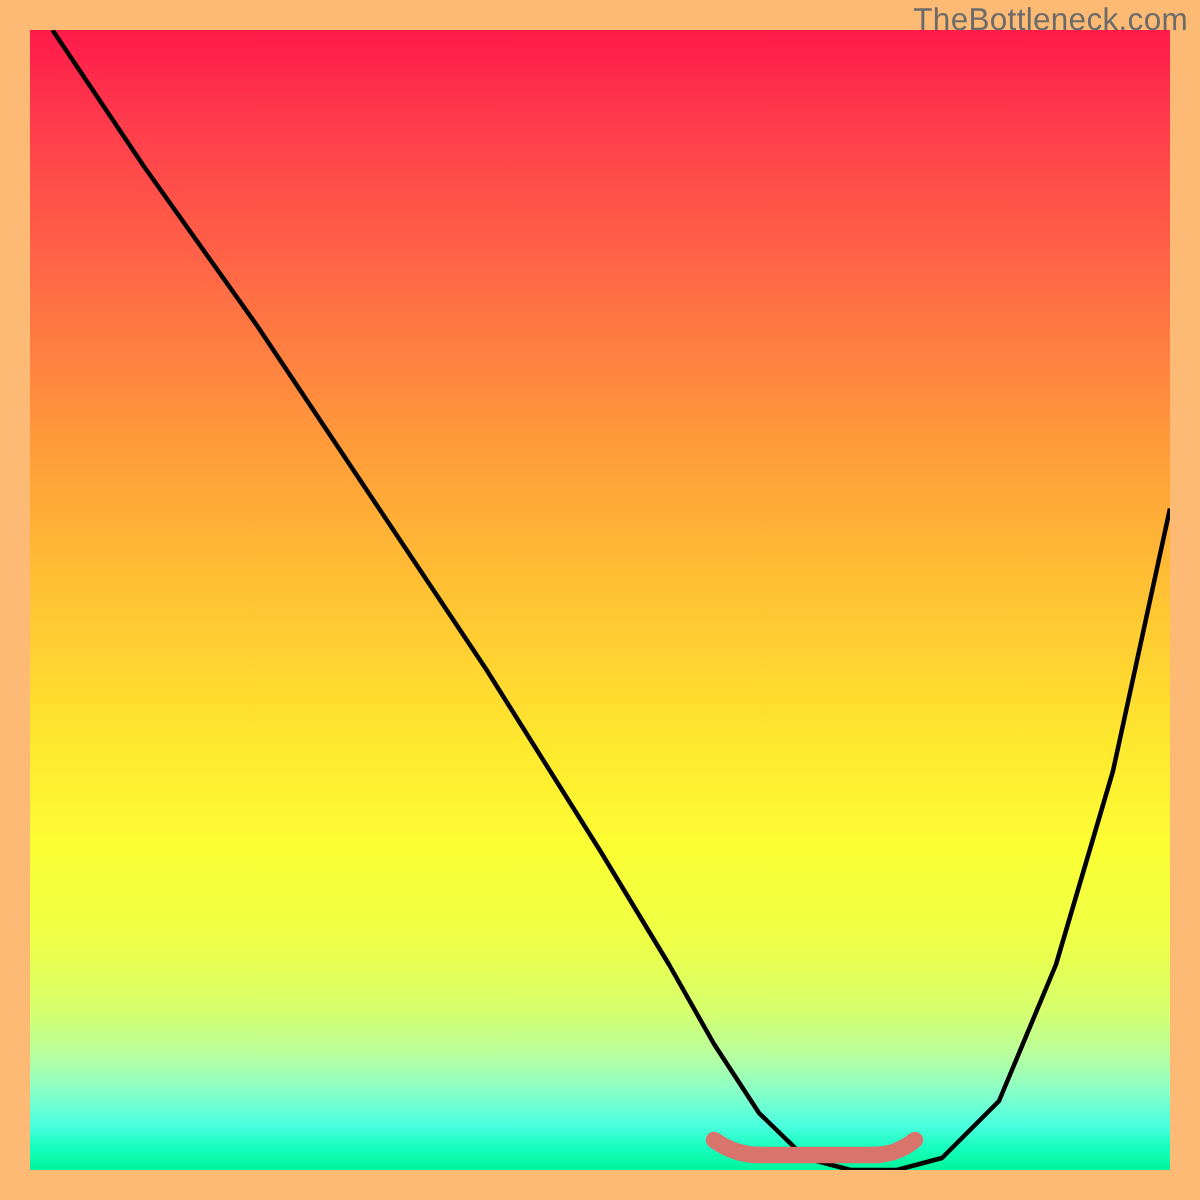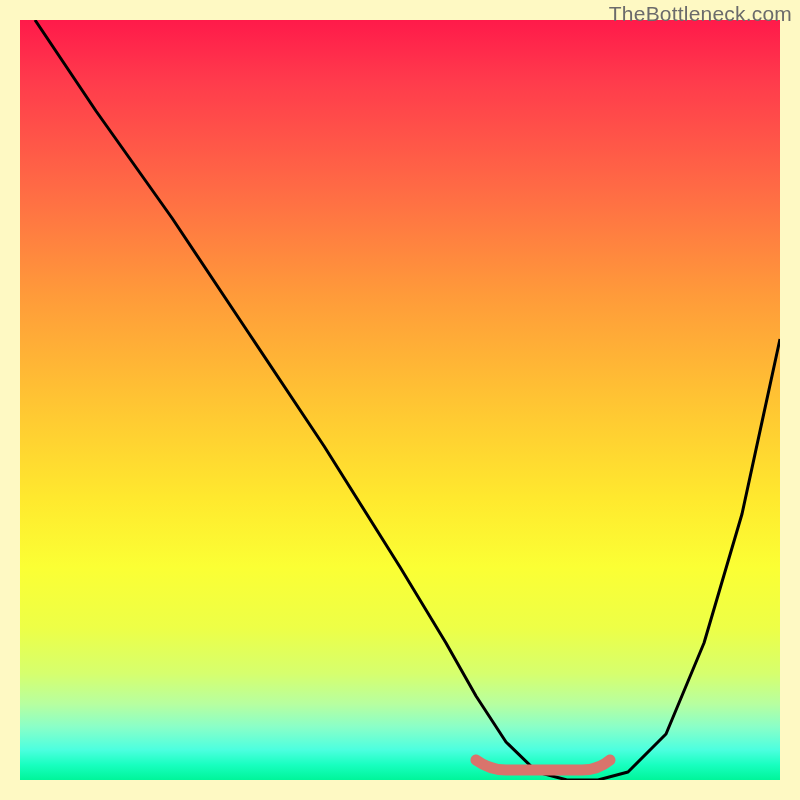--- a/index.html
+++ b/index.html
@@ -7,21 +7,21 @@
     padding: 0;
     width: 800px;
     height: 800px;
     background: #000;
     overflow: hidden;
     font-family: Arial, Helvetica, sans-serif;
   }
   .frame {
     position: absolute;
     inset: 0;
-    background: #fef9c3;
+    background: #fdba74;
     text-align: center;
   }
   .plot {
     position: absolute;
     left: 20px;
     top: 20px;
     width: 760px;
     height: 760px;
     background: linear-gradient(to bottom,
       #ff1a4a 0%,

